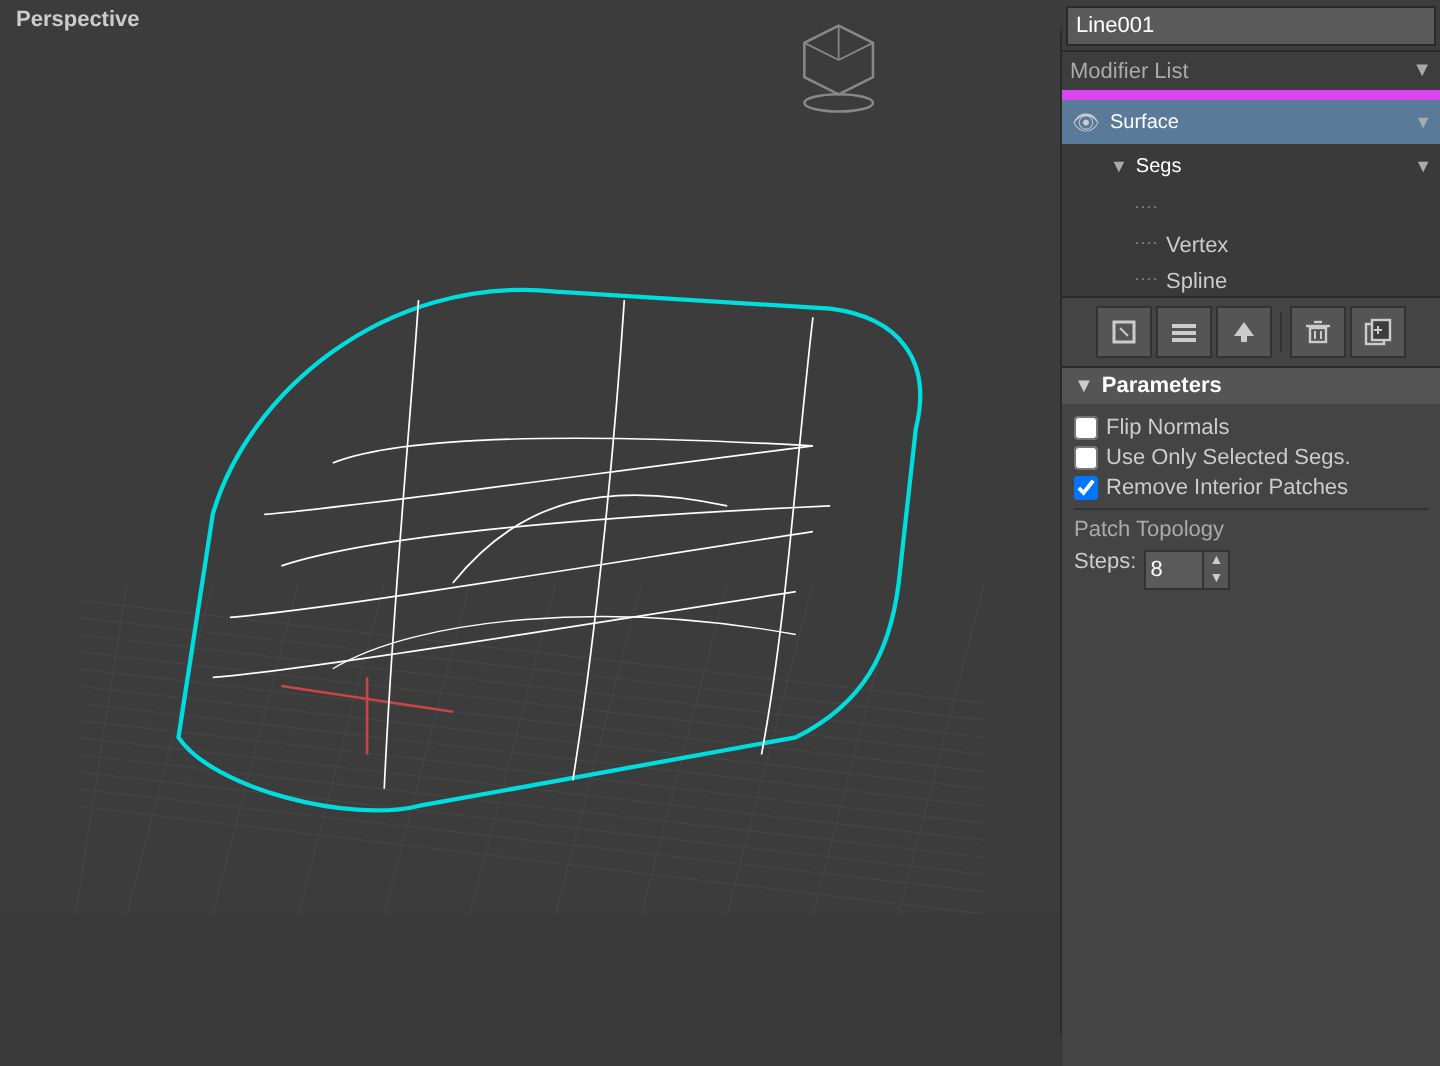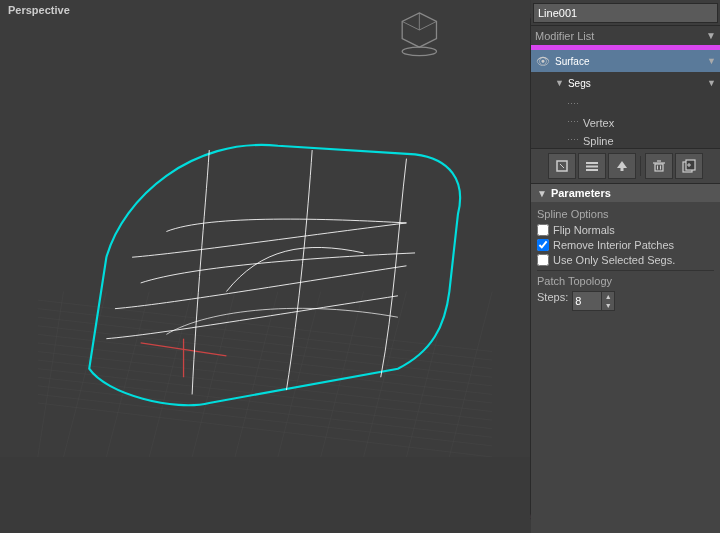--- a/index.html
+++ b/index.html
@@ -470,36 +470,35 @@
     </div>
   </div>
 
   <div class="parameters-section">
     <div class="section-header">
       <span class="arrow">▼</span>
       <span class="title">Parameters</span>
     </div>
 
     <div class="param-group">
-      <div class="param-group-label">Spline Options</div>
 
 
       <div class="checkbox-row">
         <input type="checkbox" id="flipNormals" style="">
         <label class="checkbox-label" for="flipNormals">Flip Normals</label>
       </div>
 
       <div class="checkbox-row">
+        <input type="checkbox" id="useSelected" style="">
+        <label class="checkbox-label" for="useSelected">Use Only Selected Segs.</label>
+      </div>
+
+      <div class="checkbox-row">
         <input type="checkbox" id="removeInterior" checked="" style="">
         <label class="checkbox-label" for="removeInterior">Remove Interior Patches</label>
-      </div>
-
-      <div class="checkbox-row">
-        <input type="checkbox" id="useSelected" style="">
-        <label class="checkbox-label" for="useSelected">Use Only Selected Segs.</label>
       </div>
 
       <div class="divider"></div>
 
       <div class="patch-topology-label">Patch Topology</div>
 
       <div class="steps-row">
         <span class="steps-label">Steps:</span>
         <div class="steps-input-wrap">
           <input class="steps-input" type="text" value="8" style="">

